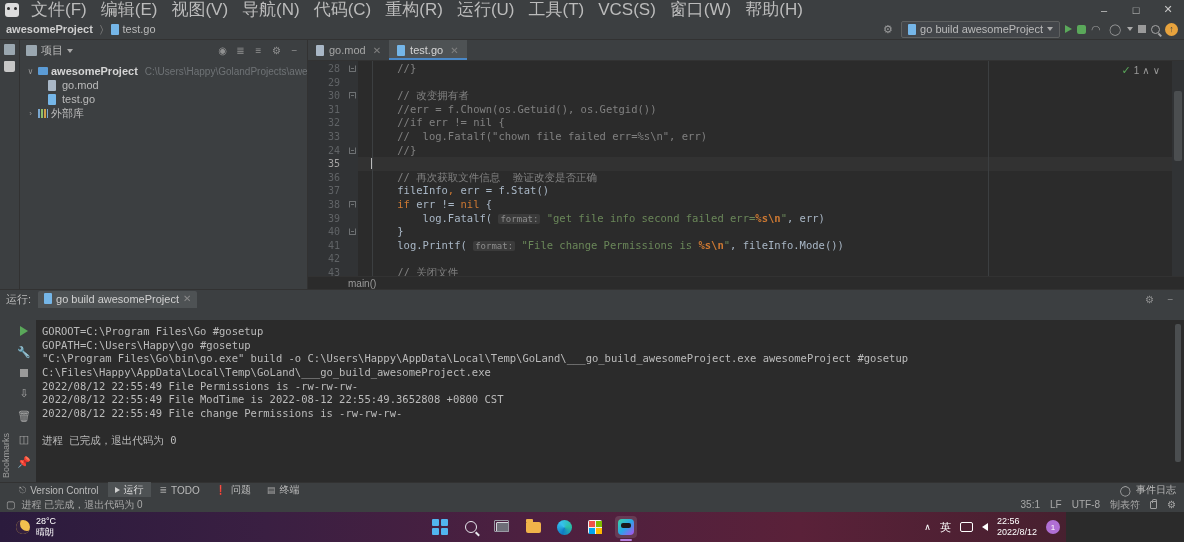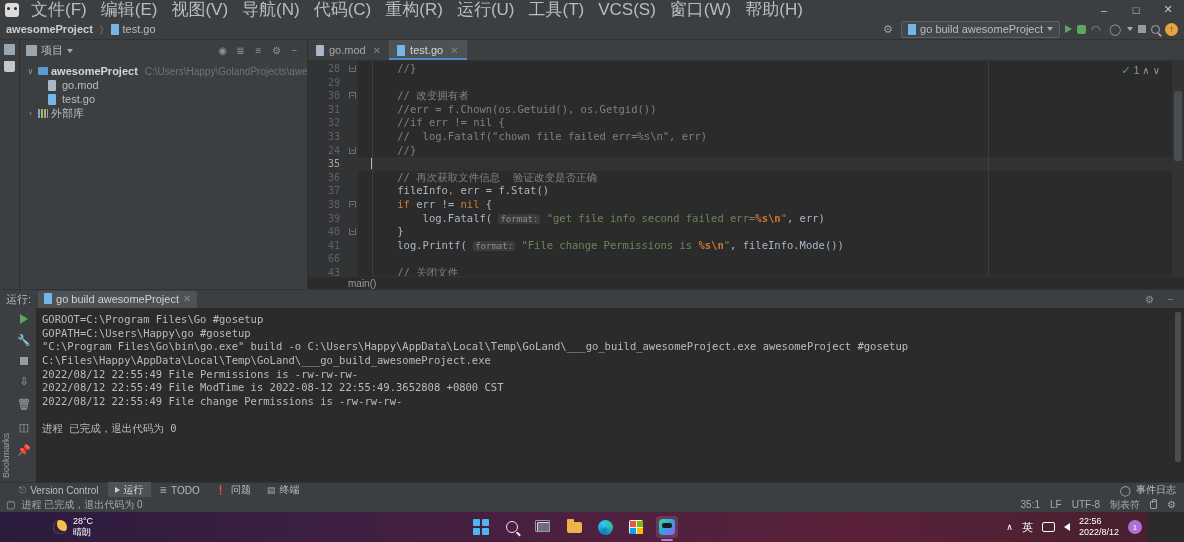--- a/index.html
+++ b/index.html
@@ -93,21 +93,21 @@
   .id { color:#a9b7c6; }
   .hint { background:#3b3b3b; color:#8c8c8c; border-radius:2px; padding:0 2px; font-size:9px; }
   .vline { position:absolute; top:0; bottom:0; width:1px; background:#3c3f41; }
   .rgutter { width:12px; background:#313335; flex:none; position:relative; }
   .rgutter .thumb { position:absolute; left:2px; right:2px; top:30px; height:70px; background:#4b4e50; border-radius:2px; }
   .inspect { position:absolute; right:24px; top:3px; display:flex; align-items:center; gap:3px; font-size:10px; color:#9a9a9a; }
   .chk { color:#5aa85a; font-size:11px; }
   .breadcrumb-bot { height:13px; background:#2b2b2b; border-top:1px solid #323232; font-size:10px; color:#9a9a9a; padding-left:40px; display:flex; align-items:center; flex:none; }
 
   
-  .console-wrap { height:193px; background:#3c3f41; border-top:1px solid #323232; display:flex; flex-direction:column; flex:none; }
+  .console-wrap { height:193px; background:#3c3f41; border-top:1px solid #323232; display:flex; flex-direction:column; flex:none;gap:12px; }
   .console-head { height:18px; display:flex; align-items:center; gap:7px; padding-left:6px; font-size:11px; }
   .ctab { display:flex; align-items:center; gap:4px; padding:2px 6px 3px; color:#d0d0d0; background:#4e5254; border-radius:2px 2px 0 0; }
   .ctab .x { color:#8a8a8a; font-size:10px; }
   .chead-right { margin-left:auto; display:flex; align-items:center; gap:10px; padding-right:8px; color:#a6a6a6; }
   .console-body { flex:1; display:flex; min-height:0; }
   .cstripe { width:12px; background:#3c3f41; display:flex; flex-direction:column; align-items:center; justify-content:flex-end; padding-bottom:4px; }
   .cstripe-lbl { writing-mode:vertical-rl; transform:rotate(180deg); font-size:9px; color:#9a9a9a; }
   .ctools { width:24px; background:#3c3f41; display:flex; flex-direction:column; align-items:center; gap:10px; padding-top:6px; flex:none; }
   .ct { width:13px;height:13px; display:flex; align-items:center; justify-content:center; color:#a6a6a6; font-size:11px; }
   .tri-g { width:0;height:0;border-left:8px solid #5aa85a;border-top:5px solid transparent;border-bottom:5px solid transparent; }
@@ -123,22 +123,22 @@
   .tw.active { background:#4e5254; color:#ddd; }
   .tw .ti { font-size:9px; color:#a6a6a6; }
   .tri-sm { width:0;height:0;border-left:5px solid #cfcfcf;border-top:3.5px solid transparent;border-bottom:3.5px solid transparent; }
   .tw-right { margin-left:auto; display:flex; align-items:center; gap:5px; padding-right:8px; color:#bbb; }
   .statusbar { height:15px; background:#3c3f41; display:flex; align-items:center; padding:0 8px 0 6px; font-size:10px; color:#a9a9a9; gap:6px; flex:none; }
   .sb-right { margin-left:auto; display:flex; align-items:center; gap:10px; }
   .lock { width:7px;height:8px; border:1px solid #a0a0a0; border-radius:1px; position:relative;}
   .lock:before{content:"";position:absolute;left:1px;top:-3px;width:3px;height:3px;border:1px solid #a0a0a0;border-bottom:none;border-radius:2px 2px 0 0;}
 
   
-  .taskbar { position:absolute; left:0; top:512px; width:1148px; height:30px;
-    background:linear-gradient(90deg,#2b1b3d 0%,#3a1f42 25%,#4d2040 50%,#5a2139 75%,#47202f 100%); display:flex; align-items:center;padding-left:37px; }
+  .taskbar { position:absolute; left:0; top:512px; width:1066px; height:30px;
+    background:linear-gradient(90deg,#2b1b3d 0%,#3a1f42 25%,#4d2040 50%,#5a2139 75%,#47202f 100%); display:flex; align-items:center; }
   .weather { display:flex; align-items:center; gap:6px; padding-left:16px; color:#ffffff; font-size:9px; line-height:11px;}
   .moon { width:14px;height:14px; border-radius:50%; background:#f2c14e; box-shadow:4px -3px 0 0 #34203f inset; }
   .tb-center { position:absolute; left:50%; transform:translateX(-50%); display:flex; align-items:center; gap:9px; }
   .tbi { width:22px; height:22px; border-radius:4px; display:flex; align-items:center; justify-content:center; position:relative; }
   .tbi.active { background:rgba(255,255,255,.12); }
   .tbi.active:after { content:""; position:absolute; bottom:-3px; left:50%; transform:translateX(-50%); width:12px; height:2px; border-radius:2px; background:#b57edc; }
   .start { display:grid; grid-template-columns:7px 7px; grid-template-rows:7px 7px; gap:1.5px; }
   .start i { background:#51b5ef; border-radius:1px; display:block; }
   .srch { width:12px;height:12px;border:1.6px solid #e8e8ee;border-radius:50%; position:relative;}
   .srch:after{content:"";position:absolute;right:-4px;bottom:-3px;width:5px;height:1.8px;background:#e8e8ee;transform:rotate(45deg);}
@@ -275,21 +275,21 @@
             <div class="gnum">32</div>
             <div class="gnum">33</div>
             <div class="gnum">24</div>
             <div class="gnum cur">35</div>
             <div class="gnum">36</div>
             <div class="gnum">37</div>
             <div class="gnum">38</div>
             <div class="gnum">39</div>
             <div class="gnum">40</div>
             <div class="gnum">41</div>
-            <div class="gnum">66</div>
+            <div class="gnum">42</div>
             <div class="gnum">43</div>
           </div>
         <div class="foldcol" id="foldcol">
             <div class="fold-m">
               <span class="fmark bot"></span>
             </div>
             <div class="fold-m"></div>
             <div class="fold-m">
               <span class="fmark top"></span>
             </div>

